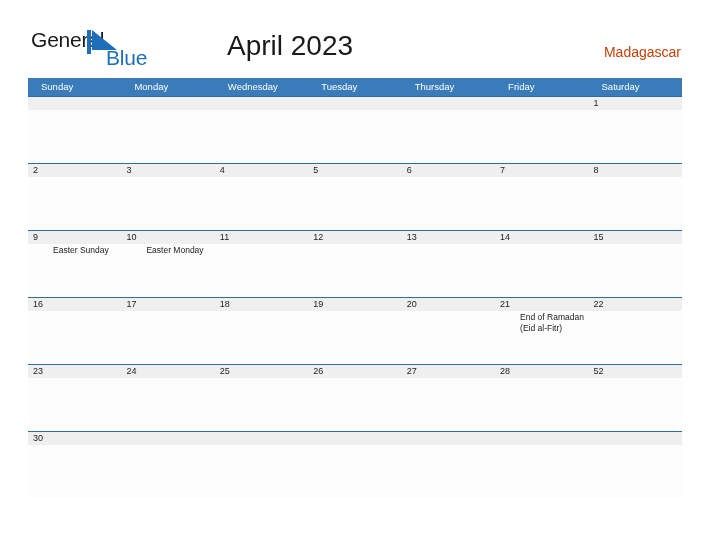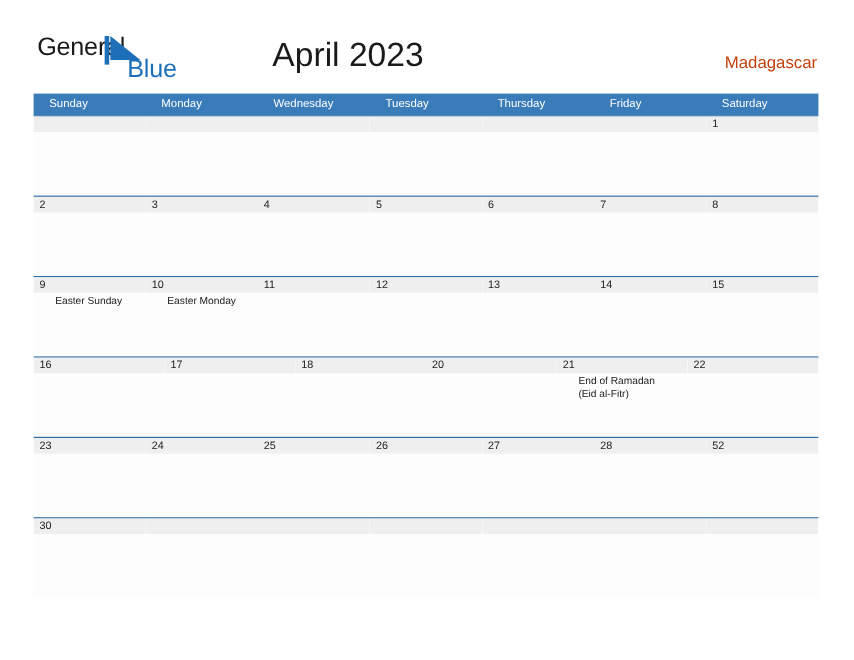--- a/index.html
+++ b/index.html
@@ -142,21 +142,21 @@
   .day-num {
     position: absolute;
     left: 5px;
     top: 0px;
     font-size: 9px;
     line-height: 13px;
     color: #222222;
   }
   .day-events {
     position: absolute;
-    left: 5px;
+    left: 12px;
     top: 14px;
     right: 3px;
     padding-left: 13px;
   }
   .event-line {
     font-size: 8.5px;
     line-height: 11px;
     color: #1a1a1a;
     white-space: nowrap;
   }
@@ -300,20 +300,24 @@
           <div class="day-cell">
             <div class="day-band"></div>
             <div class="day-num">17</div>
           </div>
           <div class="day-cell">
             <div class="day-band"></div>
             <div class="day-num">18</div>
           </div>
           <div class="day-cell">
             <div class="day-band"></div>
+            <div class="day-num">19</div>
+          </div>
+          <div class="day-cell">
+            <div class="day-band"></div>
             <div class="day-num">20</div>
           </div>
           <div class="day-cell">
             <div class="day-band"></div>
             <div class="day-num">21</div>
             <div class="day-events">
               <div class="event-line">End of Ramadan</div>
               <div class="event-line">(Eid al-Fitr)</div>
             </div>
           </div>

